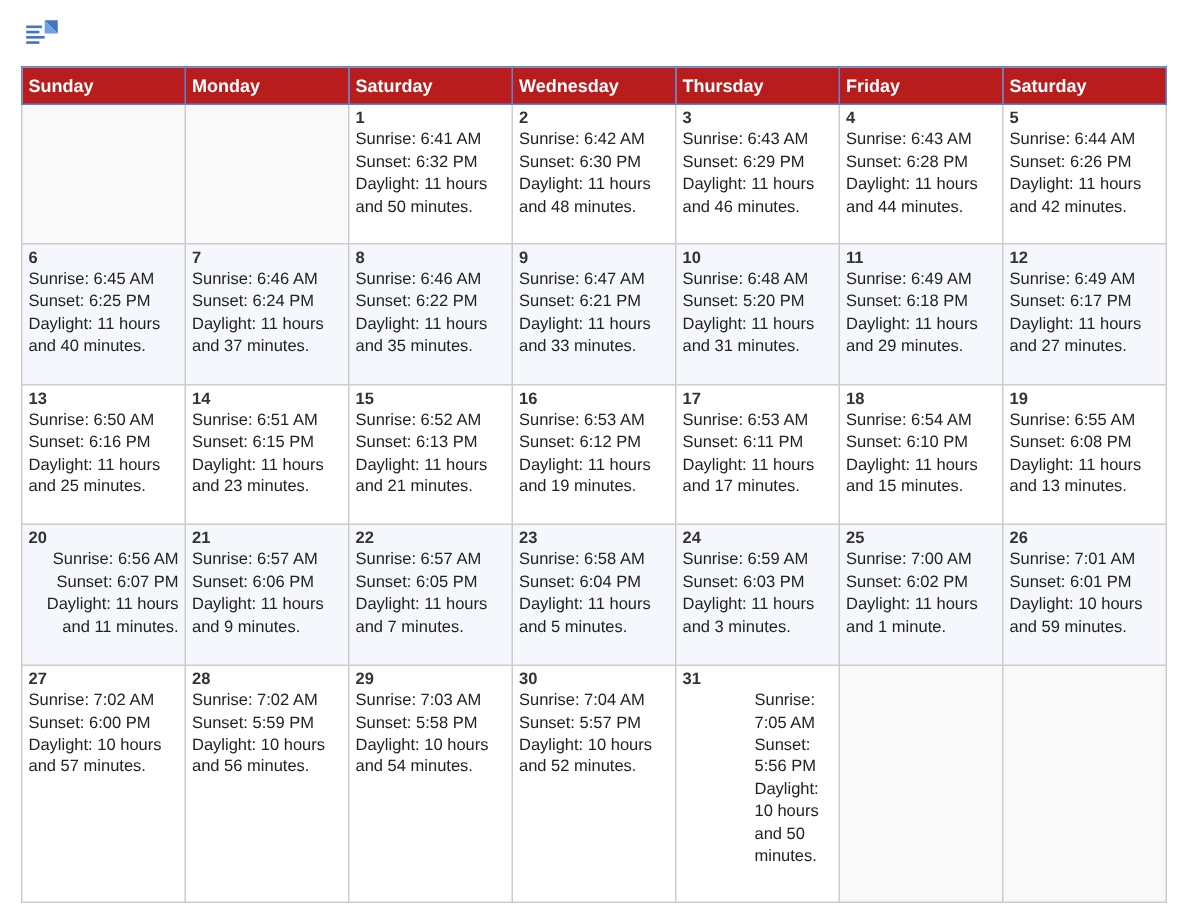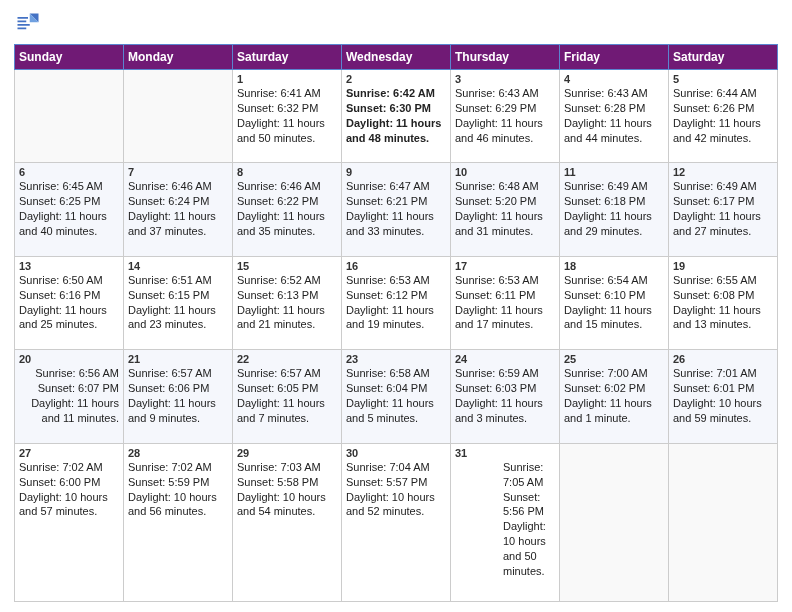--- a/index.html
+++ b/index.html
@@ -56,21 +56,21 @@
       color: #333;
     }
     .calendar {
       flex: 1;
       border: 1px solid #ccc;
       border-collapse: collapse;
       width: 100%;
       table-layout: fixed;
     }
     .calendar th {
-      background: #701a75;
+      background: #b91c1c;
       color: #fff;
       font-size: 12px;
       font-weight: bold;
       padding: 5px 4px;
       text-align: left;
       border: 1px solid #5a85d0;
     }
     .calendar td {
       border: 1px solid #ccc;
       vertical-align: top;
@@ -140,21 +140,21 @@
           <td class="empty-cell"></td>
           <td class="empty-cell"></td>
           <td>
             <div class="day-num">1</div>
             <div class="cell-text" style="white-space: pre-line;">Sunrise: 6:41 AM
 Sunset: 6:32 PM
 Daylight: 11 hours and 50 minutes.</div>
           </td>
           <td>
             <div class="day-num">2</div>
-            <div class="cell-text" style="white-space: pre-line; font-weight: bold;">Sunrise: 6:42 AM
+            <div class="cell-text" style="white-space: pre-line;">Sunrise: 6:42 AM
 Sunset: 6:30 PM
 Daylight: 11 hours and 48 minutes.</div>
           </td>
           <td>
             <div class="day-num">3</div>
             <div class="cell-text" style="white-space: pre-line;">Sunrise: 6:43 AM
 Sunset: 6:29 PM
 Daylight: 11 hours and 46 minutes.</div>
           </td>
           <td>

